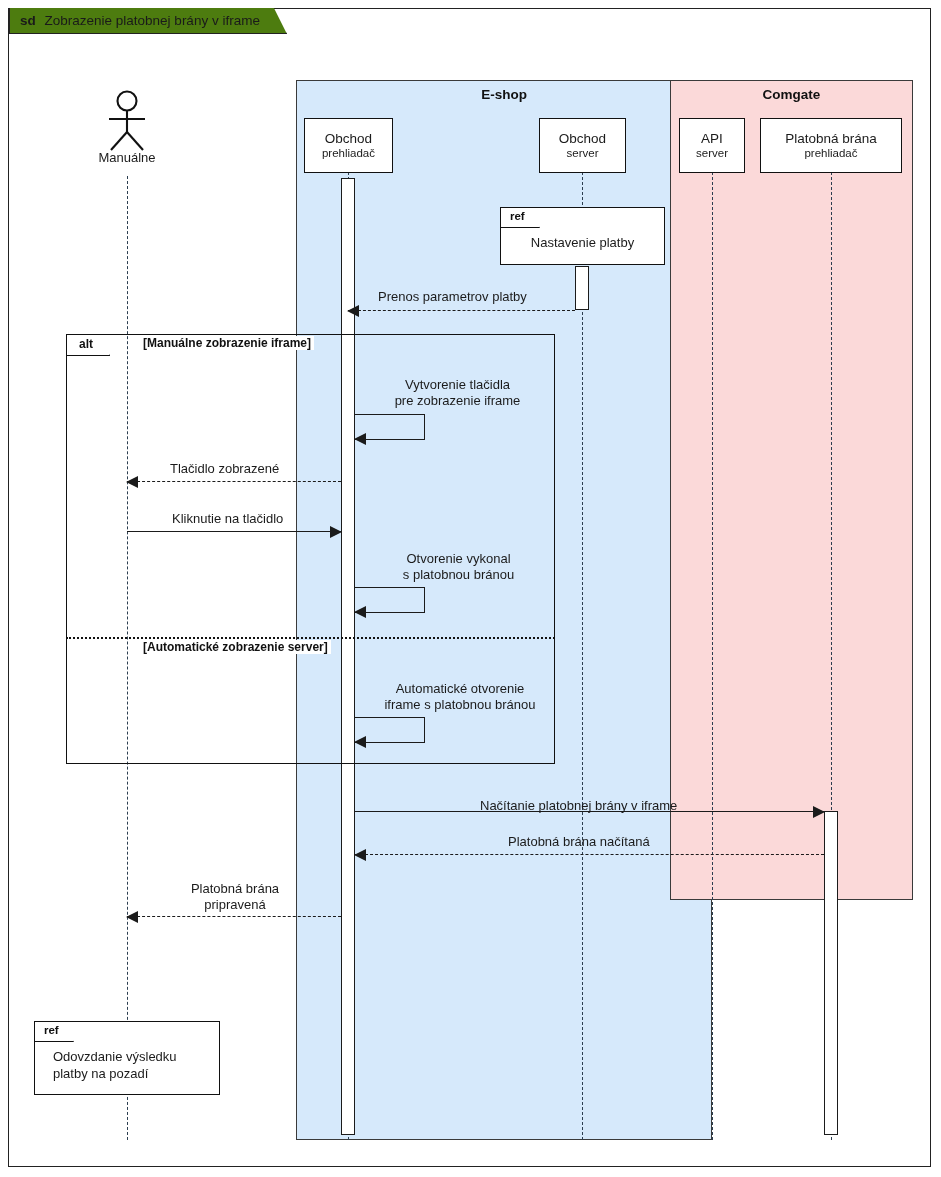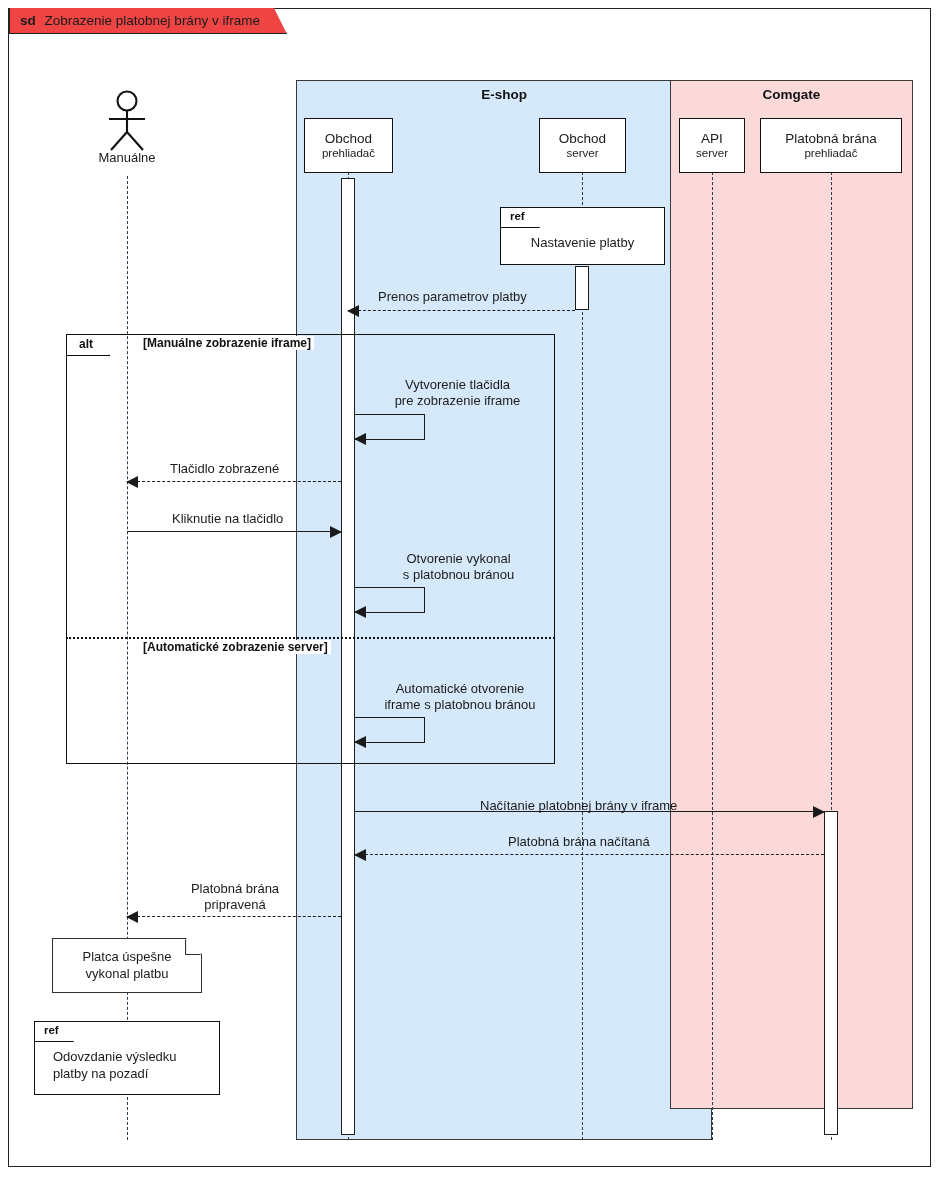--- a/index.html
+++ b/index.html
@@ -2,21 +2,21 @@
 <html><head>
 <meta charset="utf-8">
 <style>
   html,body{margin:0;padding:0;background:#ffffff;}
   body{font-family:"Liberation Sans", sans-serif;}
   #canvas{position:relative;width:941px;height:1177px;background:#fff;overflow:hidden;}
 
   
   .sd-frame{position:absolute;left:8px;top:8px;width:923px;height:1159px;border:1.6px solid #222;box-sizing:border-box;background:#fff;}
   .sd-tab{position:absolute;left:8px;top:8px;height:26px;box-sizing:border-box;
-          border:1.6px solid #222;border-top:none;border-left:none;background:#ef4444;
+          border:1.6px solid #222;border-top:none;border-left:none;background:#4d7c0f;
           padding:2px 26px 2px 12px;font-size:13.5px;color:#1a1a1a;line-height:22px;white-space:nowrap;
           clip-path:polygon(0 0,calc(100% - 13px) 0,100% 100%,0 100%);}
   .sd-tab b{font-weight:bold;}
   .sd-tab .tab-l{position:absolute;left:0;top:0;width:1.6px;height:100%;background:#222;}
 
   
   .group{position:absolute;box-sizing:border-box;border:1.6px solid #3a3a3a;}
   .group .g-title{position:absolute;left:0;right:0;top:6px;text-align:center;font-weight:bold;font-size:13.5px;color:#111;}
   .g-eshop{background:#d6e9fb;}
   .g-comgate{background:#fbd9d9;}
@@ -84,21 +84,21 @@
   <div class="sd-frame"></div>
   <div class="sd-tab">
     <span class="tab-l"></span>
     <b>sd</b>
     <span style="margin-left:5px;">Zobrazenie platobnej brány v iframe</span>
   </div>
 
   <div class="group g-eshop" style="left:296px;top:80px;width:416px;height:1060px;">
     <div class="g-title">E-shop</div>
   </div>
-  <div class="group g-comgate" style="left:670px;top:80px;width:243px;height:1029px;">
+  <div class="group g-comgate" style="left:670px;top:80px;width:243px;height:820px;">
     <div class="g-title">Comgate</div>
   </div>
 
   <div class="lifeline" style="left:127px;top:176px;height:964px;"></div>
   <div class="lifeline" style="left:348px;top:172px;height:968px;"></div>
   <div class="lifeline" style="left:582px;top:172px;height:968px;"></div>
   <div class="lifeline" style="left:712px;top:172px;height:968px;"></div>
   <div class="lifeline" style="left:831px;top:172px;height:968px;"></div>
 
   <div class="actor" style="left:100px;top:90px;width:54px;height:80px;">
@@ -187,28 +187,20 @@
     <span class="arrowL"></span>
   </div>
   <div class="mlbl" style="left:508px;top:834px;">Platobná brána načítaná</div>
 
   <div class="msg dash" style="left:127px;top:916px;width:214px;">
     <span class="arrowL"></span>
   </div>
   <div class="mlbl" style="left: 175px; top: 881px; width: 120px; white-space: pre-line;">Platobná brána
 pripravená</div>
 
-  <div class="note" style="left:52px;top:938px;width:150px;height:55px;">
-    <svg class="fold" viewBox="0 0 16 16">
-      <path d="M0,0 L16,16 L0,16 Z" fill="none" stroke="none"></path>
-      <path d="M0.5,0.5 L0.5,15.5 L15.5,15.5" fill="none" stroke="#333" stroke-width="1.2"></path>
-    </svg>
-    <span style="white-space:pre-line;">Platca úspešne
-vykonal platbu</span>
-  </div>
 
   <div class="refbox" style="left:34px;top:1021px;width:186px;height:74px;">
     <div class="rtag">ref</div>
     <div class="rtxt" style="white-space:pre-line;justify-content:flex-start;padding-left:18px;text-align:left;">Odovzdanie výsledku
 platby na pozadí</div>
   </div>
 
 </div>
 
 </body></html>

